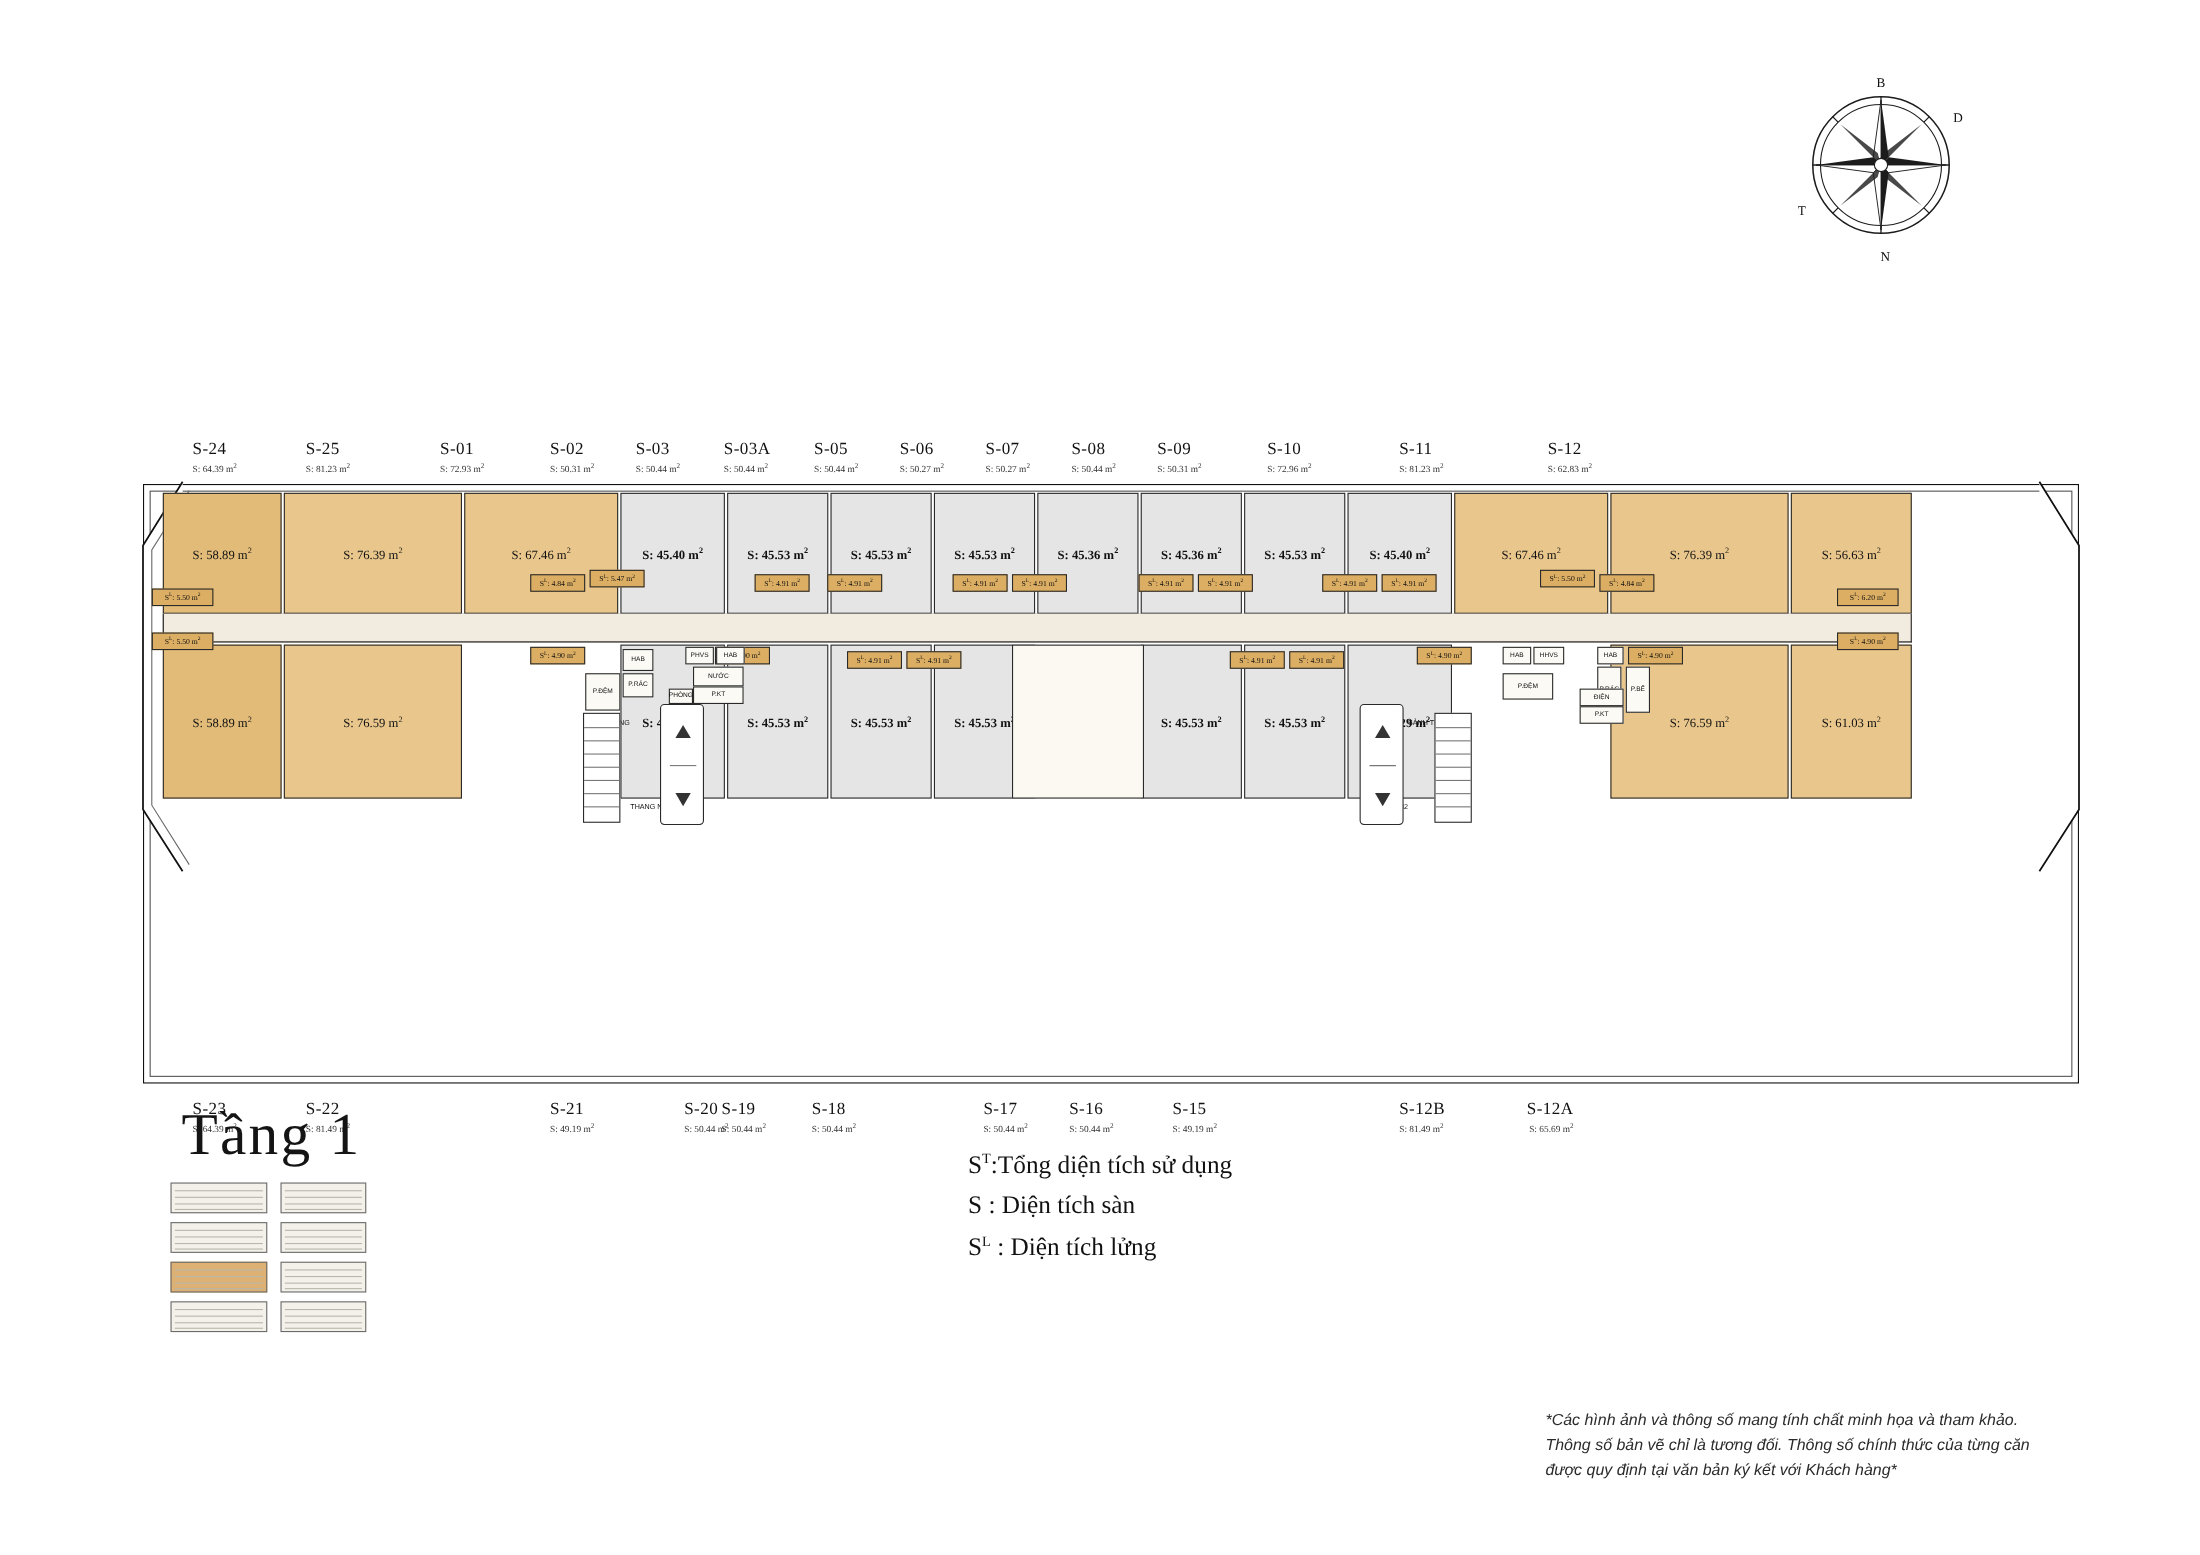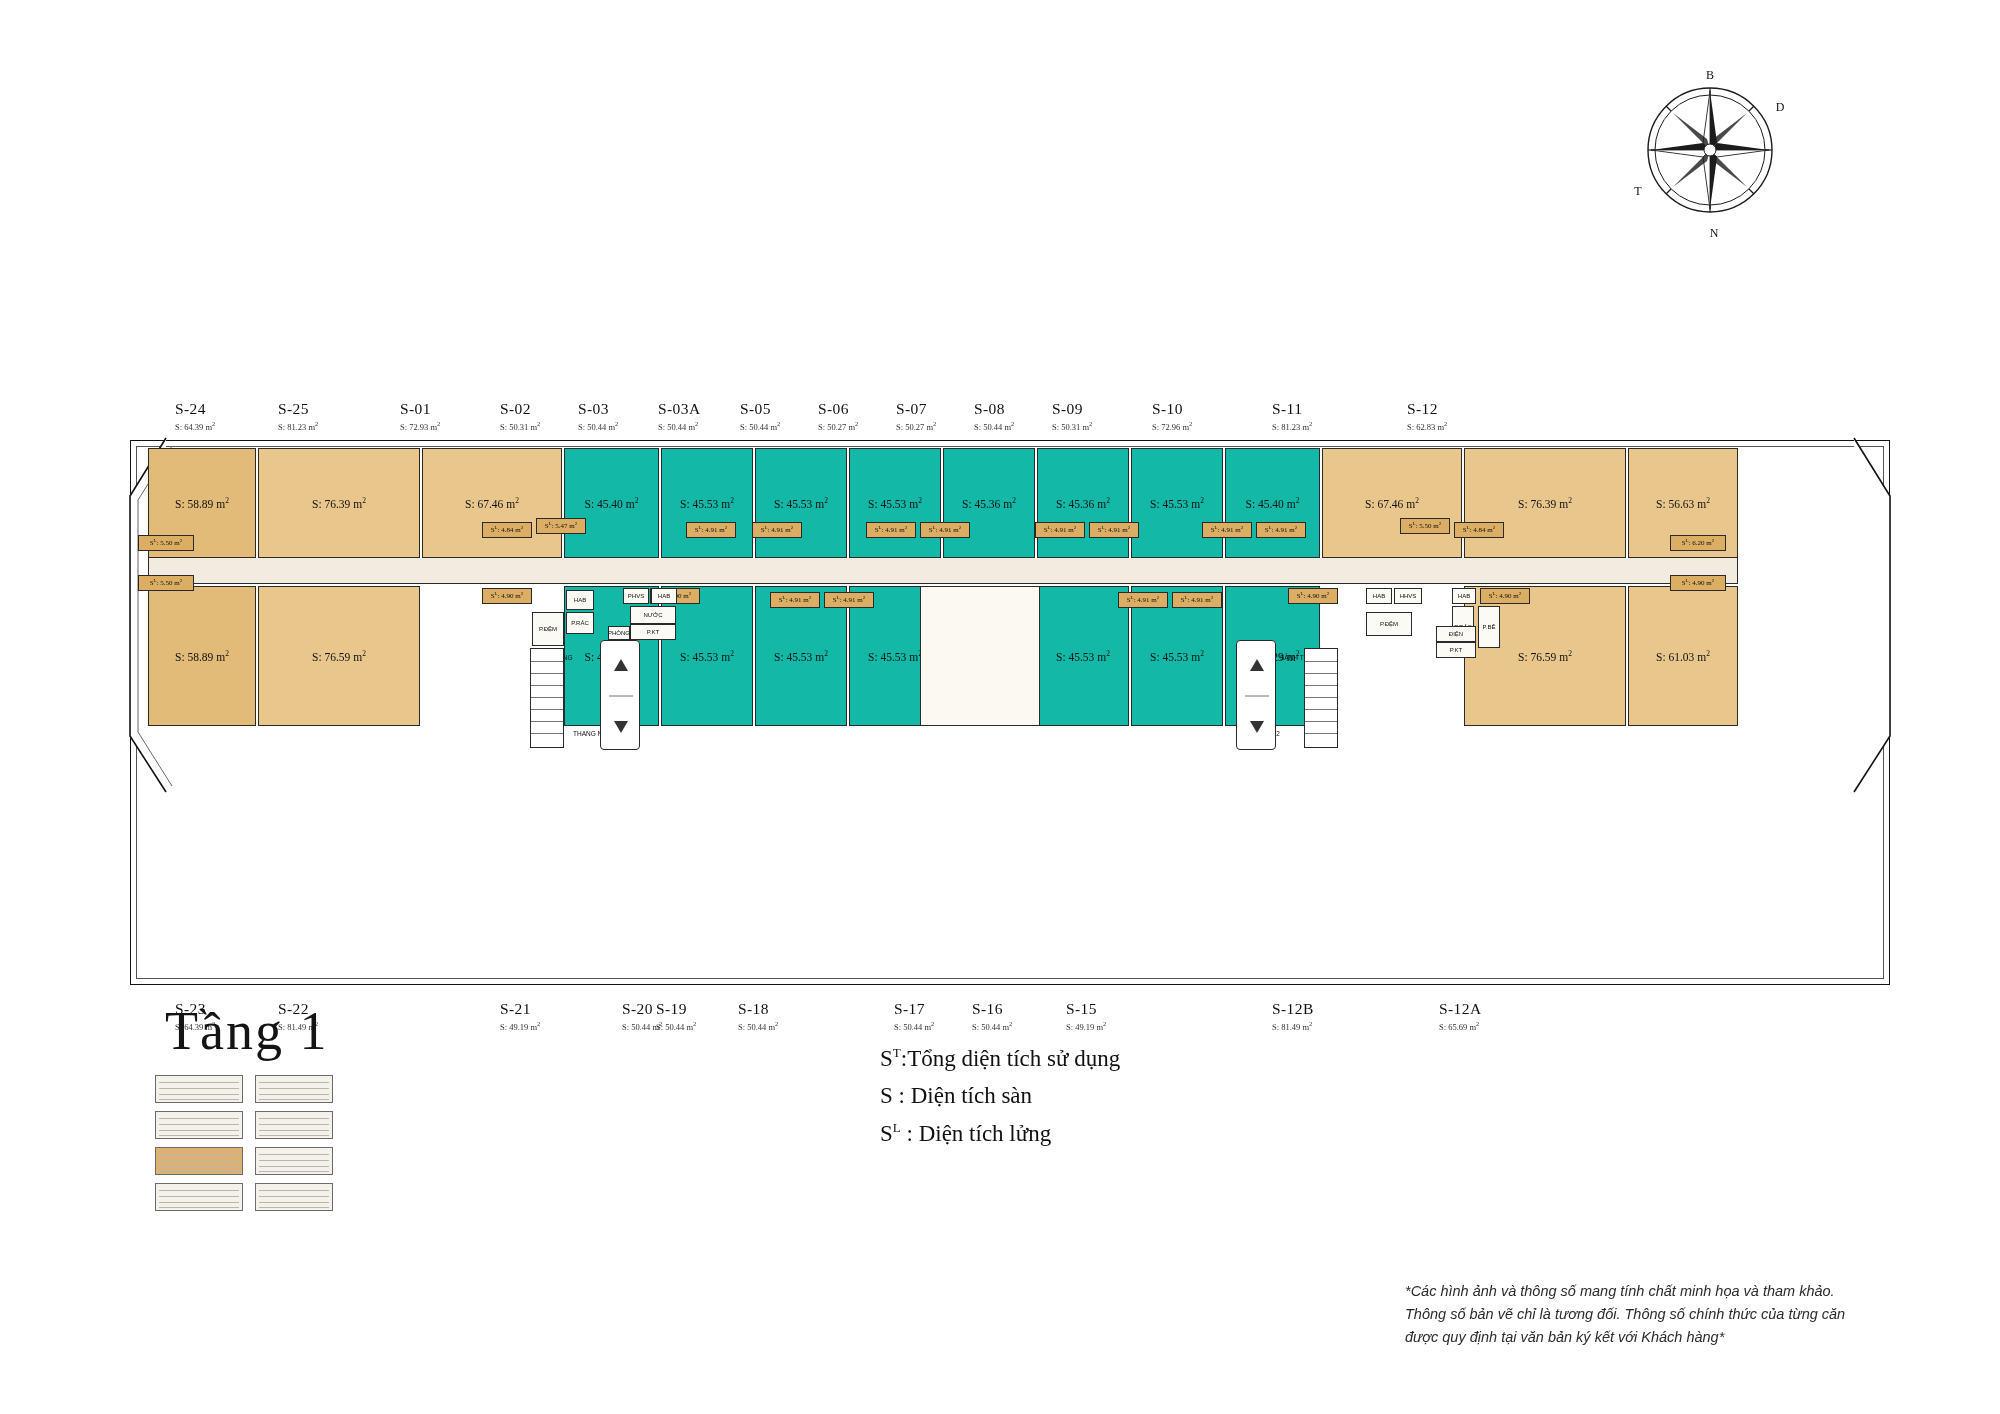--- a/index.html
+++ b/index.html
@@ -20,21 +20,21 @@
 
   
   .plan{position:absolute;left:130px;top:440px;width:1760px;height:545px;}
   .outline{position:absolute;inset:0;border:1.6px solid #111;}
   .outline2{position:absolute;left:6px;top:6px;right:6px;bottom:6px;border:1px solid #555;}
 
   
   .room{position:absolute;box-sizing:border-box;border:1.2px solid #2a2a2a;display:flex;align-items:center;justify-content:center;}
   .room .lbl{font-family:"Liberation Serif",serif;font-size:11.5px;color:#111;white-space:nowrap;}
   .room .lbl sup{font-size:7.5px;}
-  .cream{background:#14b8a6;}
+  .cream{background:#e5e5e5;font-weight:bold;}
   .gold{background:#e2bb79;}
   .lgold{background:#e8c68c;}
 
   .mez{position:absolute;box-sizing:border-box;border:1px solid #2a2a2a;background:#dcae63;display:flex;align-items:center;justify-content:center;}
   .mez span{font-family:"Liberation Serif",serif;font-size:7px;color:#111;white-space:nowrap;}
   .mez span sup{font-size:5px;}
 
   .corridor{position:absolute;background:#f2ece0;border:1px solid #2a2a2a;box-sizing:border-box;}
   .svc{position:absolute;box-sizing:border-box;border:1px solid #2a2a2a;background:#fbfaf4;display:flex;align-items:center;justify-content:center;}
   .svc span{font-family:"Liberation Sans",sans-serif;font-size:6px;color:#111;text-align:center;line-height:1.15;white-space:nowrap;}
@@ -466,21 +466,21 @@
         <div class="area">S:  50.44 m<sup>2</sup></div>
       </div>
       <div class="unitlabel" style="left: 1050px; top: 1000px; margin-left: 16px;">
         <div class="code">S-15</div>
         <div class="area">S:  49.19 m<sup>2</sup></div>
       </div>
       <div class="unitlabel" style="left: 1272px; top: 1000px;">
         <div class="code">S-12B</div>
         <div class="area">S:  81.49 m<sup>2</sup></div>
       </div>
-      <div class="unitlabel" style="left: 1439px; top: 1000px;">
+      <div class="unitlabel" style="left: 1388px; top: 1000px; text-align: right;">
         <div class="code">S-12A</div>
         <div class="area">S:  65.69 m<sup>2</sup></div>
       </div>
     </div>
 
   <div class="floorname">Tầng 1</div>
 
   <div class="keyplan" id="keyplan">
       <div class="kp-row" style="top: 0px;">
         <div class="kp-bld" style="left: 0px; width: 88px;">

